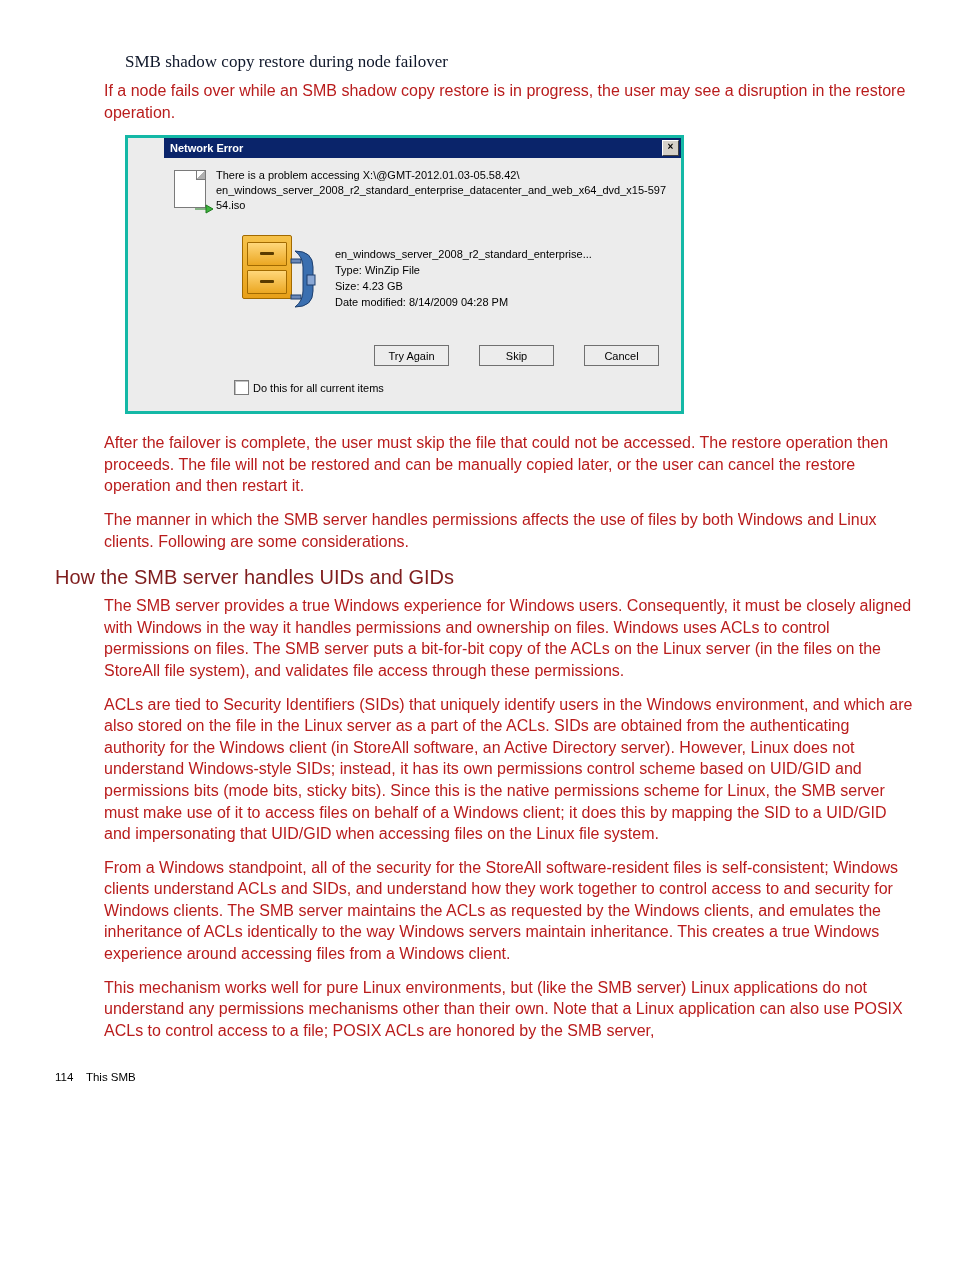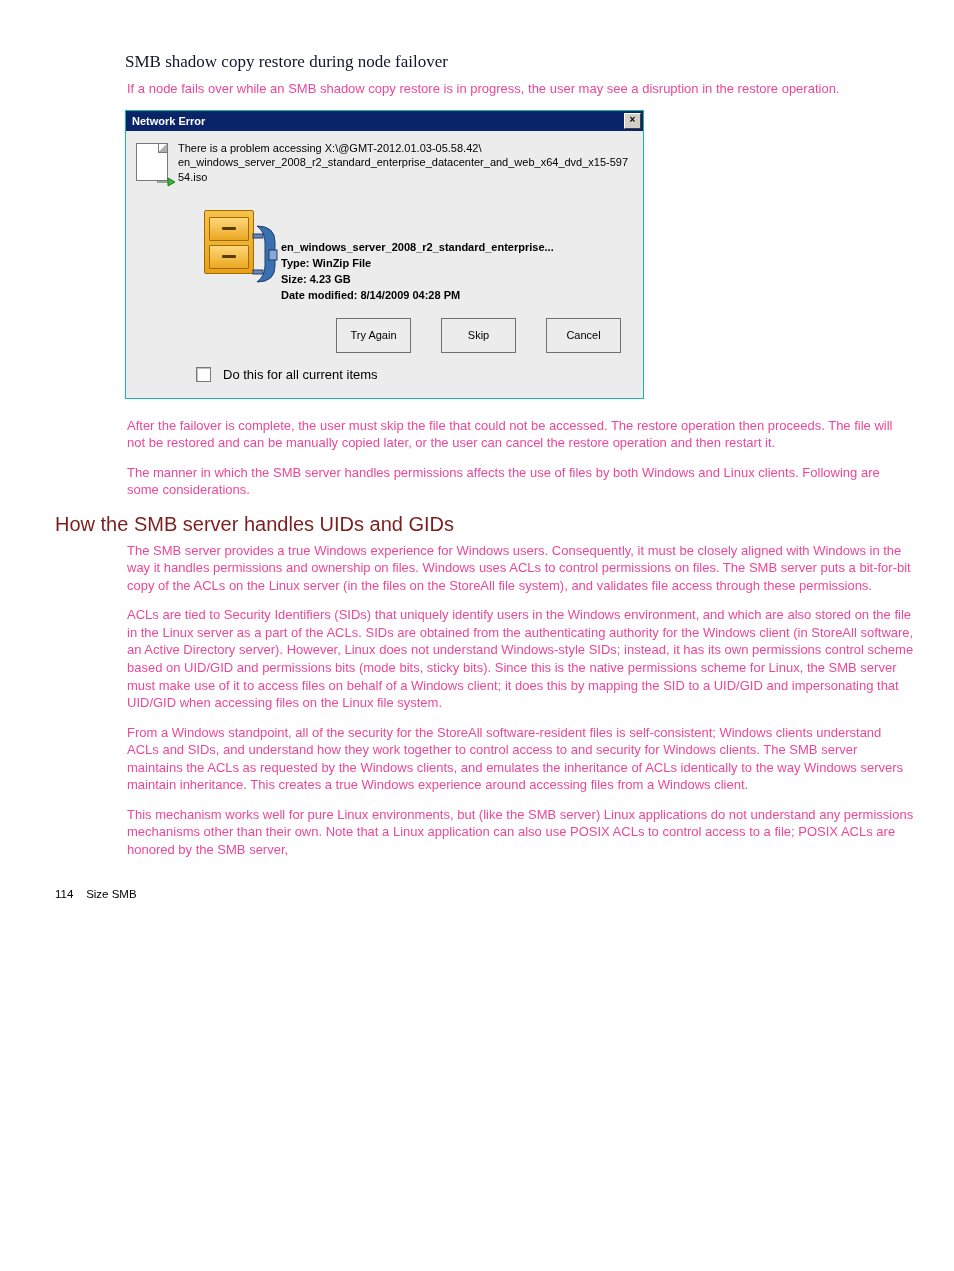--- a/index.html
+++ b/index.html
@@ -29,41 +29,42 @@
   }
   .h2-blue {
     font-family: "Futura", "Century Gothic", Arial, sans-serif;
     color: #7f1d1d;
     font-size: 20px;
     font-weight: normal;
     margin: 14px 0 6px 0;
   }
   .body-text {
     font-family: "Futura", "Century Gothic", Arial, sans-serif;
-    font-size: 13px;
+    font-size: 16px;
     line-height: 1.35;
-    margin: 0 0 12px 72px;
-    color: #ec4899;
+    margin: 0 0 12px 49px;
+    color: #b91c1c;
   }
   .footer {
     font-family: "Futura", "Century Gothic", Arial, sans-serif;
     font-size: 11.5px;
     margin-top: 30px;
     padding-left: 0;
   }
 
   
   .dialog {
     margin: 6px 0 18px 70px;
     width: 517px;
-    border: 1px solid #14b8a6;
+    border: 3px solid #14b8a6;
     background: #ececec;
     font-family: Tahoma, Arial, sans-serif;
     font-size: 11px;
     color: #000;
+    padding-left: 36px;
   }
   .titlebar {
     background: #0a246a;
     color: #fff;
     font-weight: bold;
     font-size: 11px;
     display: flex;
     align-items: center;
     justify-content: space-between;
     padding: 2px 2px 2px 6px;
@@ -97,22 +98,22 @@
     background: linear-gradient(135deg, #fff 50%, #b0b0b0 50%);
     border-left: 1px solid #7a7a7a; border-bottom: 1px solid #7a7a7a;
   }
   .doc-arrow {
     position: absolute; bottom: -2px; right: -2px; width: 20px; height: 14px;
   }
   .doc-arrow svg { width: 100%; height: 100%; }
   .problem-text { font-size: 11px; line-height: 1.35; word-break: break-all; }
 
   .row2 {
-    display: flex; align-items: flex-end; 
-    margin-left: 60px; margin-bottom: 14px; min-height: 105px; font-weight: bold;
+    display: flex; align-items: center; gap: 16px;
+    margin-left: 60px; margin-bottom: 14px; min-height: 105px;
   }
   .zip-icon { width: 85px; height: 100px; position: relative; flex-shrink: 0; }
   .zip-cabinet {
     position: absolute; top: 6px; left: 8px; width: 48px; height: 62px;
     background: linear-gradient(#f6c24a, #e8a018);
     border: 1px solid #a26a00; border-radius: 2px;
   }
   .drawer {
     position: absolute; left: 4px; right: 4px; height: 22px;
     background: linear-gradient(#ffd77a, #eba722);
@@ -128,27 +129,27 @@
     position: absolute; right: 2px; top: 20px; width: 28px; height: 60px;
   }
   .clamp svg { width: 100%; height: 100%; }
   .file-meta { font-size: 11px; line-height: 1.45; }
 
   .btn-row {
     display: flex; gap: 30px; justify-content: flex-start;
     margin-left: 200px; margin-bottom: 14px;
   }
   .win-btn {
-    min-width: 75px; height: 35px; background: #ececec;
+    min-width: 75px; height: 21px; background: #ececec;
     border: 1px solid #707070; font-size: 11px; font-family: Tahoma, Arial;
     padding: 0 10px; cursor: default;
   }
   .checkbox-row {
-    display: flex; align-items: center; gap: 12px;
-    margin-left: 60px; padding-bottom: 12px; font-size: 13px;
+    display: flex; align-items: center; gap: 4px;
+    margin-left: 60px; padding-bottom: 12px; font-size: 11px;
   }
   .chk {
     width: 13px; height: 13px; border: 1px solid #7a7a7a; background: #fff;
     box-shadow: inset 1px 1px 0 #c0c0c0;
   }
 </style>
 </head>
 <body>
 
 <div class="page">
@@ -222,16 +223,16 @@
   <p class="body-text">The manner in which the SMB server handles permissions affects the use of files by both Windows and Linux clients. Following are some considerations.</p>
 
   <div class="h2-blue">How the SMB server handles UIDs and GIDs</div>
   <p class="body-text">The SMB server provides a true Windows experience for Windows users. Consequently, it must be closely aligned with Windows in the way it handles permissions and ownership on files. Windows uses ACLs to control permissions on files. The SMB server puts a bit-for-bit copy of the ACLs on the Linux server (in the files on the StoreAll file system), and validates file access through these permissions.</p>
   <p class="body-text">ACLs are tied to Security Identifiers (SIDs) that uniquely identify users in the Windows environment, and which are also stored on the file in the Linux server as a part of the ACLs. SIDs are obtained from the authenticating authority for the Windows client (in StoreAll software, an Active Directory server). However, Linux does not understand Windows-style SIDs; instead, it has its own permissions control scheme based on UID/GID and permissions bits (mode bits, sticky bits). Since this is the native permissions scheme for Linux, the SMB server must make use of it to access files on behalf of a Windows client; it does this by mapping the SID to a UID/GID and impersonating that UID/GID when accessing files on the Linux file system.</p>
   <p class="body-text">From a Windows standpoint, all of the security for the StoreAll software-resident files is self-consistent; Windows clients understand ACLs and SIDs, and understand how they work together to control access to and security for Windows clients. The SMB server maintains the ACLs as requested by the Windows clients, and emulates the inheritance of ACLs identically to the way Windows servers maintain inheritance. This creates a true Windows experience around accessing files from a Windows client.</p>
   <p class="body-text">This mechanism works well for pure Linux environments, but (like the SMB server) Linux applications do not understand any permissions mechanisms other than their own. Note that a Linux application can also use POSIX ACLs to control access to a file; POSIX ACLs are honored by the SMB server,</p>
 
   <div class="footer">
     <span>114</span>&nbsp;&nbsp;&nbsp;
-    <span>Size SMB</span>
+    <span>This SMB</span>
   </div>
 
 </div>
 
 </body></html>

